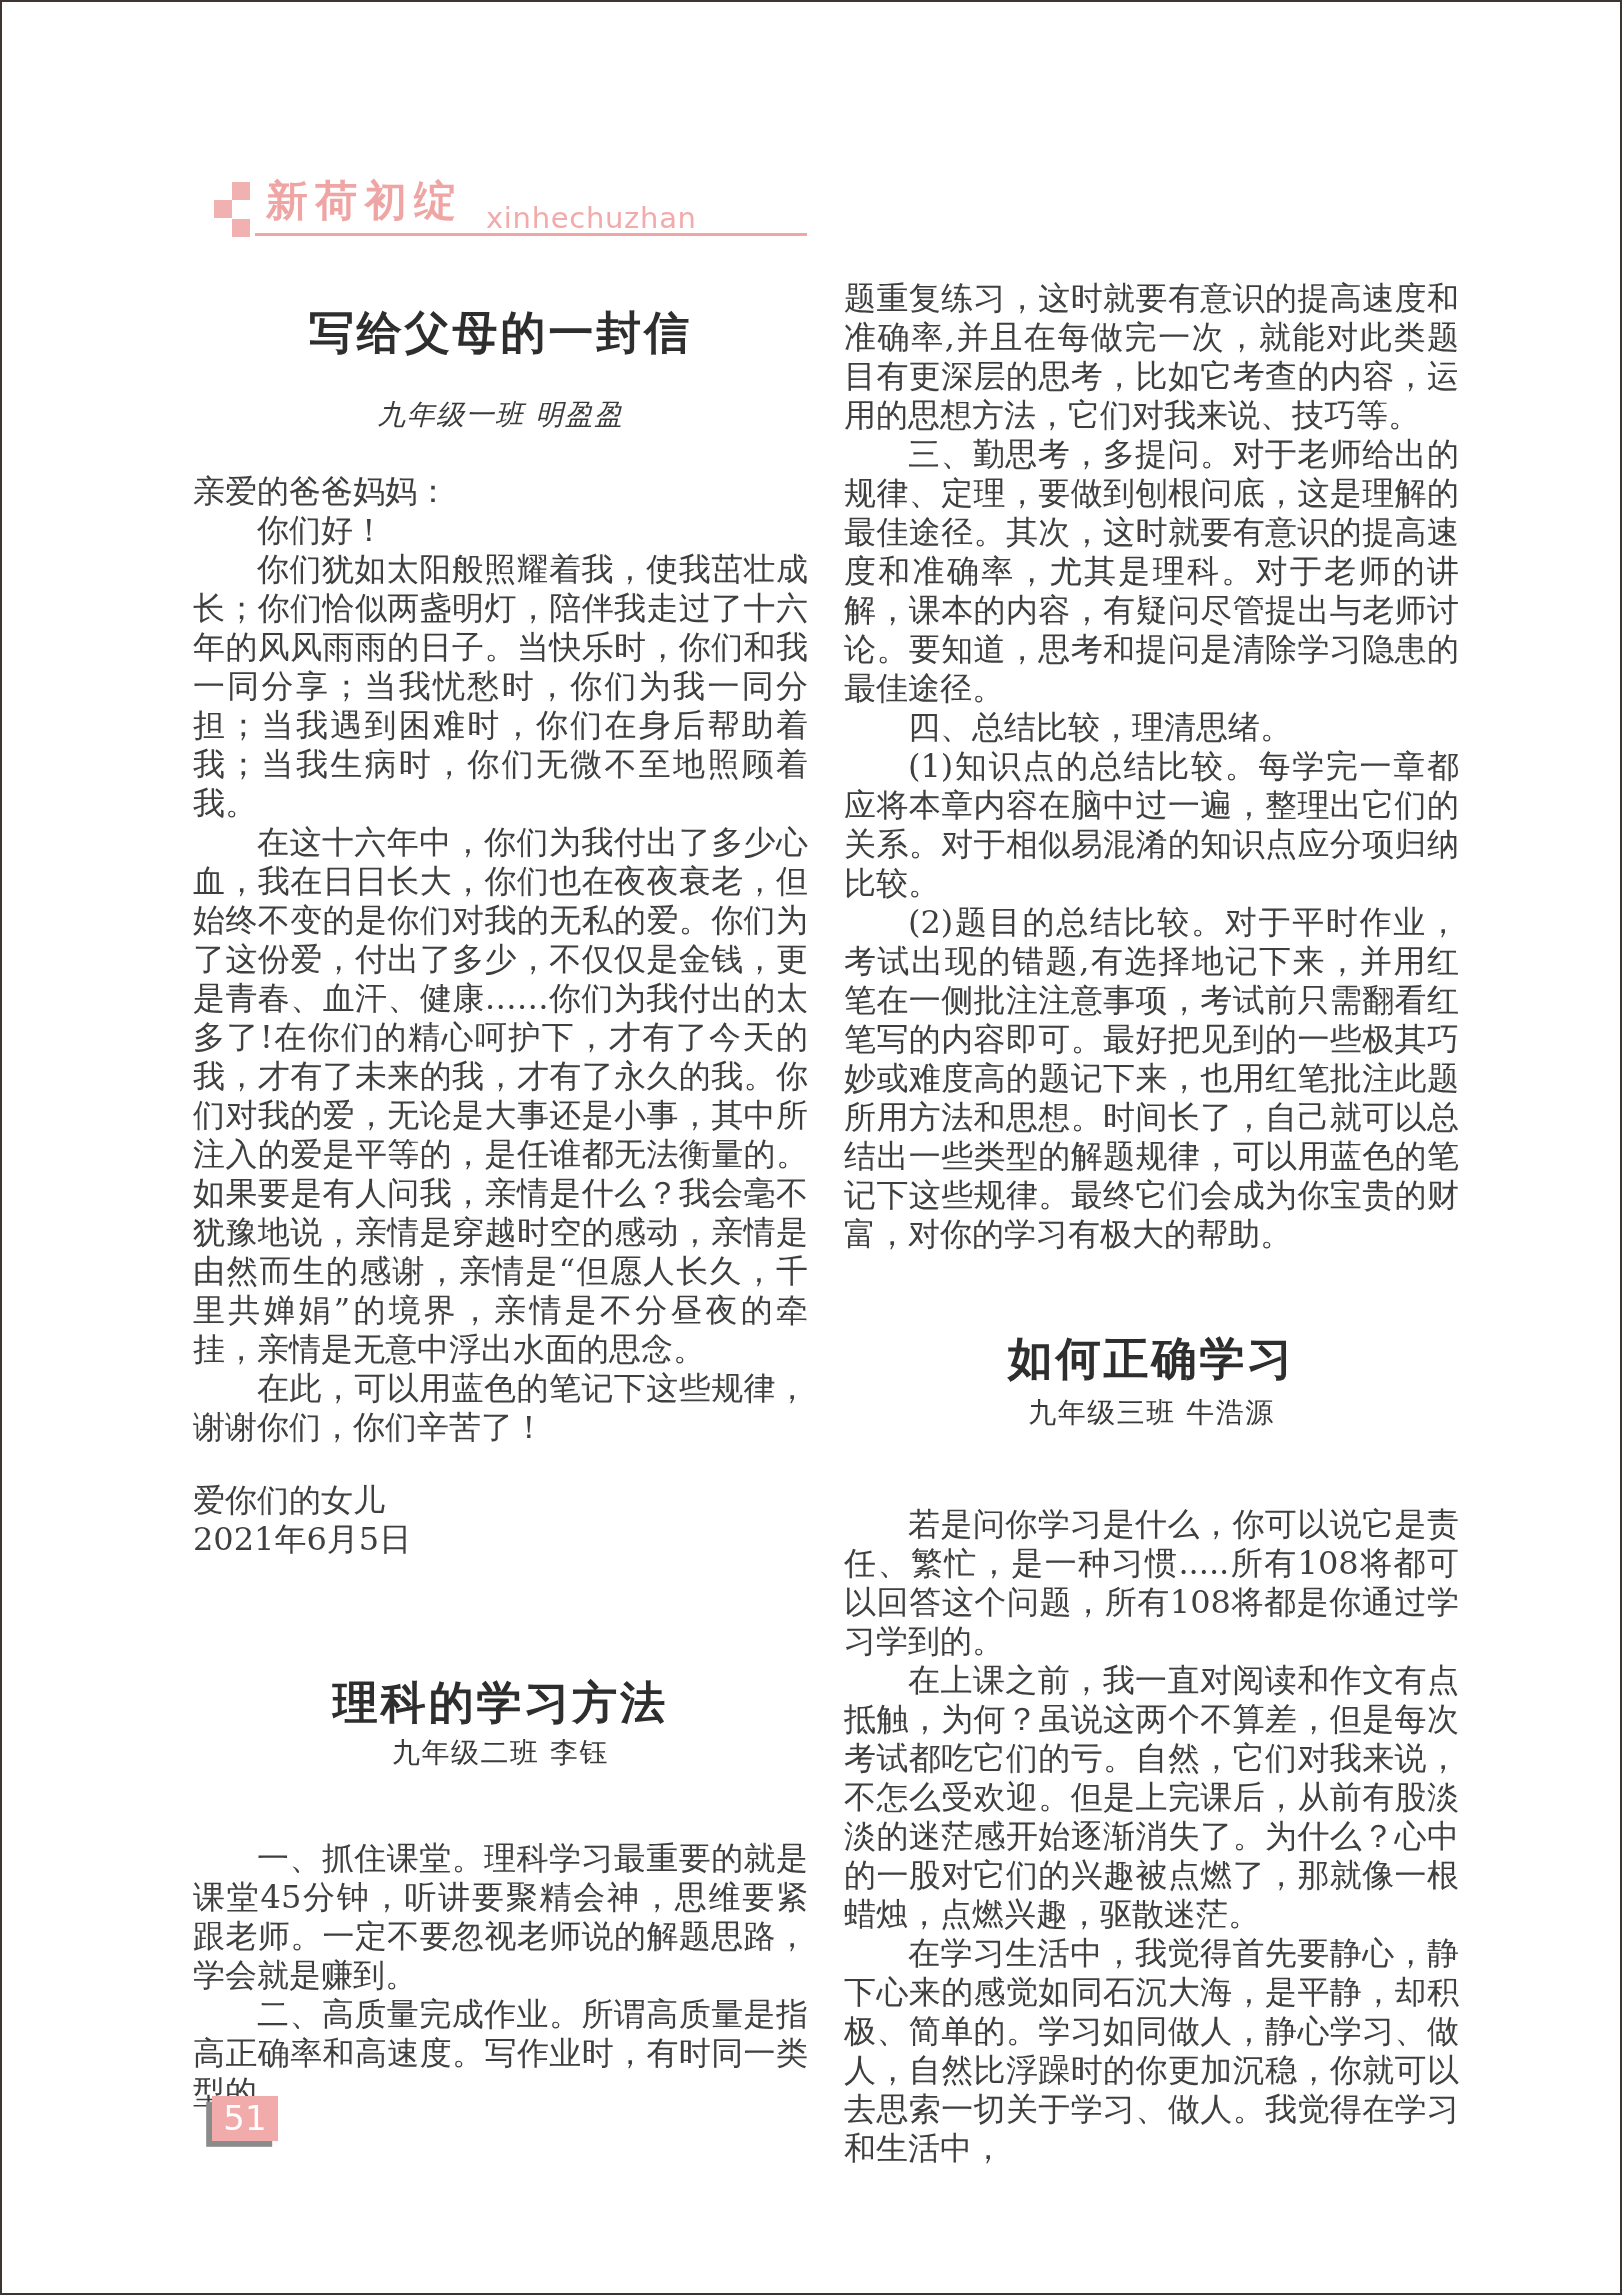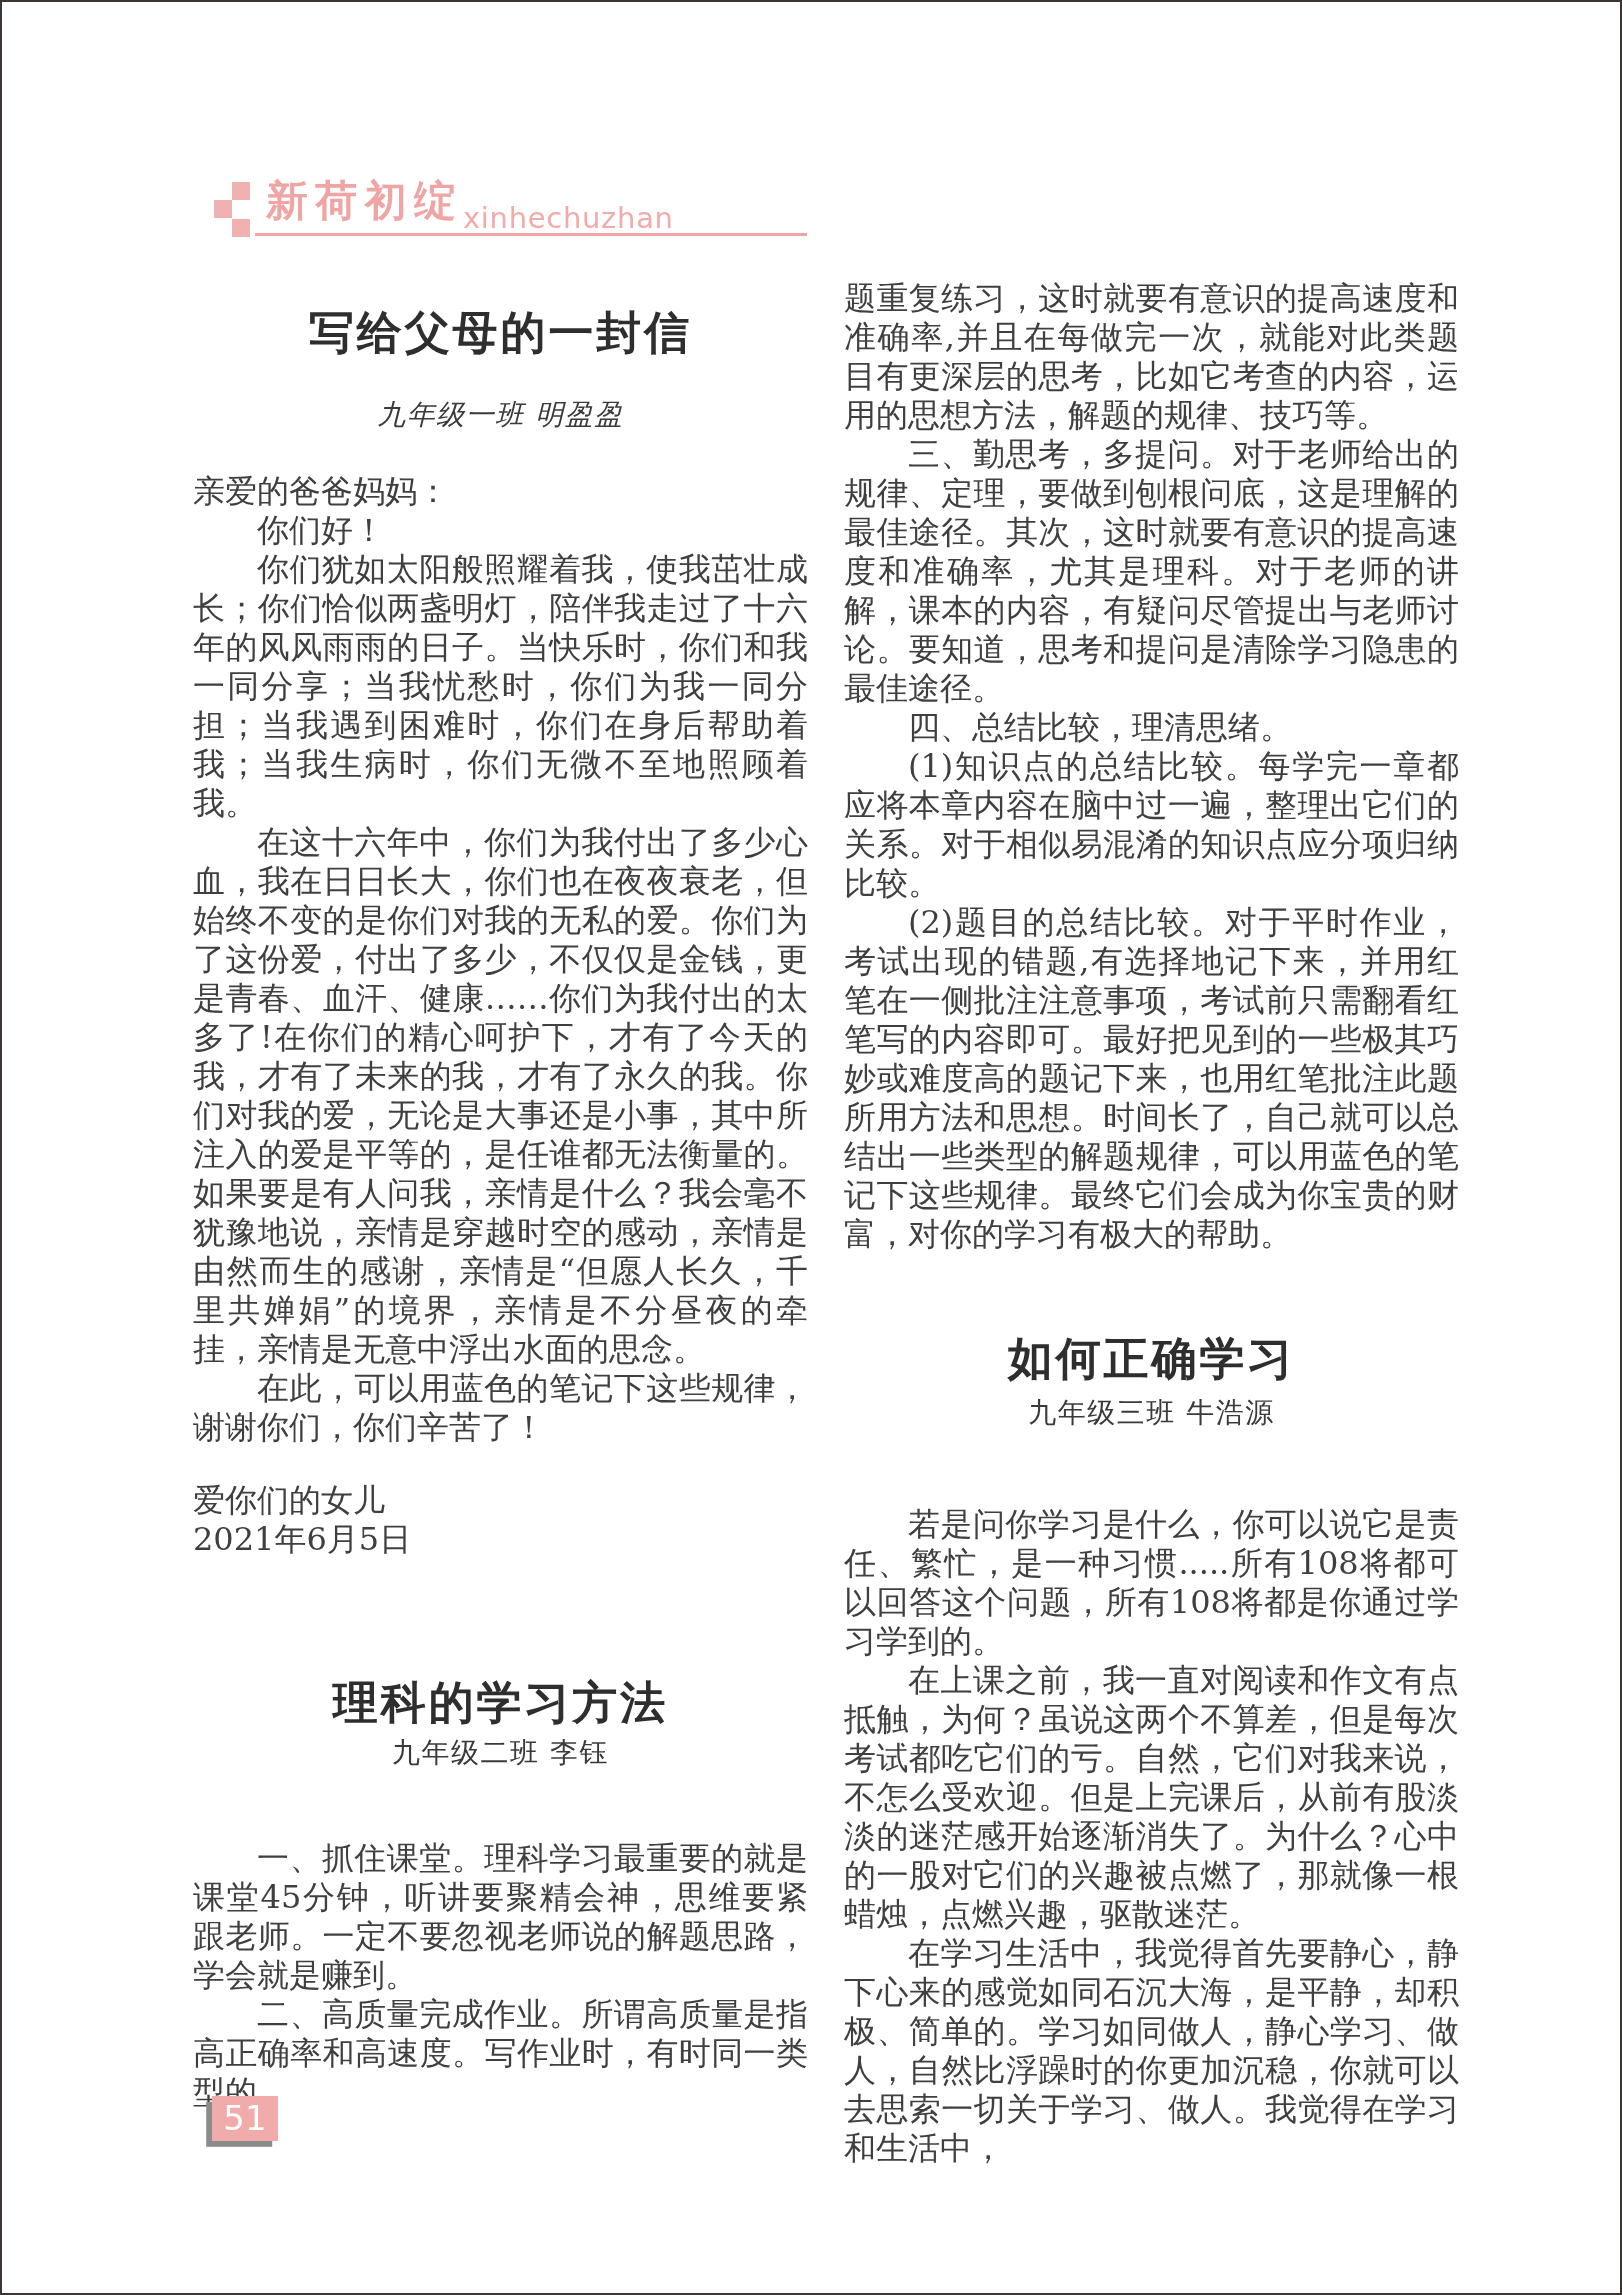--- a/index.html
+++ b/index.html
@@ -18,21 +18,21 @@
   .checker i{position:absolute;width:18px;height:18px;background:#f2b1b1;}
   .checker i:nth-child(1){left:18px;top:0;}
   .checker i:nth-child(2){left:0;top:18px;}
   .checker i:nth-child(3){left:18px;top:37px;}
   .logo-cn{
     position:absolute;left:264px;top:171px;
     font-family:"DejaVu Sans","Liberation Sans",sans-serif;
     font-size:42px;font-weight:700;color:#f0a5a5;letter-spacing:7.3px;white-space:nowrap;
   }
   .logo-py{
-    position:absolute;left:461px;top:199px;
+    position:absolute;left:484px;top:199px;
     font-family:"DejaVu Sans","Liberation Sans",sans-serif;
     font-size:29px;color:#f2abab;letter-spacing:0.7px;white-space:nowrap;
   }
   .header-rule{
     position:absolute;left:253px;top:231px;width:552px;height:2.9px;background:#f0a6a6;
   }
   
   .block{position:absolute;box-sizing:border-box;}
   .l{left:191px;width:615px;}
   .r{left:842px;width:615px;}
@@ -91,21 +91,21 @@
   </div>
 
   <h1 class="title block l" style="top:1671px;">理科的学习方法</h1>
   <p class="byline block l" style="top:1732px;">九年级二班 李钰</p>
   <div class="body block l" style="top:1837px;">
     <p class="indent">一、抓住课堂。理科学习最重要的就是课堂45分钟，听讲要聚精会神，思维要紧跟老师。一定不要忽视老师说的解题思路，学会就是赚到。</p>
     <p class="indent">二、高质量完成作业。所谓高质量是指高正确率和高速度。写作业时，有时同一类型的</p>
   </div>
 
   <div class="body block r" style="top:277px;">
-    <p>题重复练习，这时就要有意识的提高速度和准确率,并且在每做完一次，就能对此类题目有更深层的思考，比如它考查的内容，运用的思想方法，解题的规律、技巧等。</p>
+    <p>题重复练习，这时就要有意识的提高速度和准确率,并且在每做完一次，就能对此类题目有更深层的思考，比如它考查的内容，运用的思想方法，它们对我来说、技巧等。</p>
     <p class="indent">三、勤思考，多提问。对于老师给出的规律、定理，要做到刨根问底，这是理解的最佳途径。其次，这时就要有意识的提高速度和准确率，尤其是理科。对于老师的讲解，课本的内容，有疑问尽管提出与老师讨论。要知道，思考和提问是清除学习隐患的最佳途径。</p>
     <p class="indent">四、总结比较，理清思绪。</p>
     <p class="indent">(1)知识点的总结比较。每学完一章都应将本章内容在脑中过一遍，整理出它们的关系。对于相似易混淆的知识点应分项归纳比较。</p>
     <p class="indent">(2)题目的总结比较。对于平时作业，考试出现的错题,有选择地记下来，并用红笔在一侧批注注意事项，考试前只需翻看红笔写的内容即可。最好把见到的一些极其巧妙或难度高的题记下来，也用红笔批注此题所用方法和思想。时间长了，自己就可以总结出一些类型的解题规律，可以用蓝色的笔记下这些规律。最终它们会成为你宝贵的财富，对你的学习有极大的帮助。</p>
   </div>
 
   <h1 class="title block r" style="top:1327px;">如何正确学习</h1>
   <p class="byline block r" style="top:1392px;">九年级三班 牛浩源</p>
   <div class="body block r" style="top:1503px;">
     <p class="indent">若是问你学习是什么，你可以说它是责任、繁忙，是一种习惯.....所有108将都可以回答这个问题，所有108将都是你通过学习学到的。</p>

